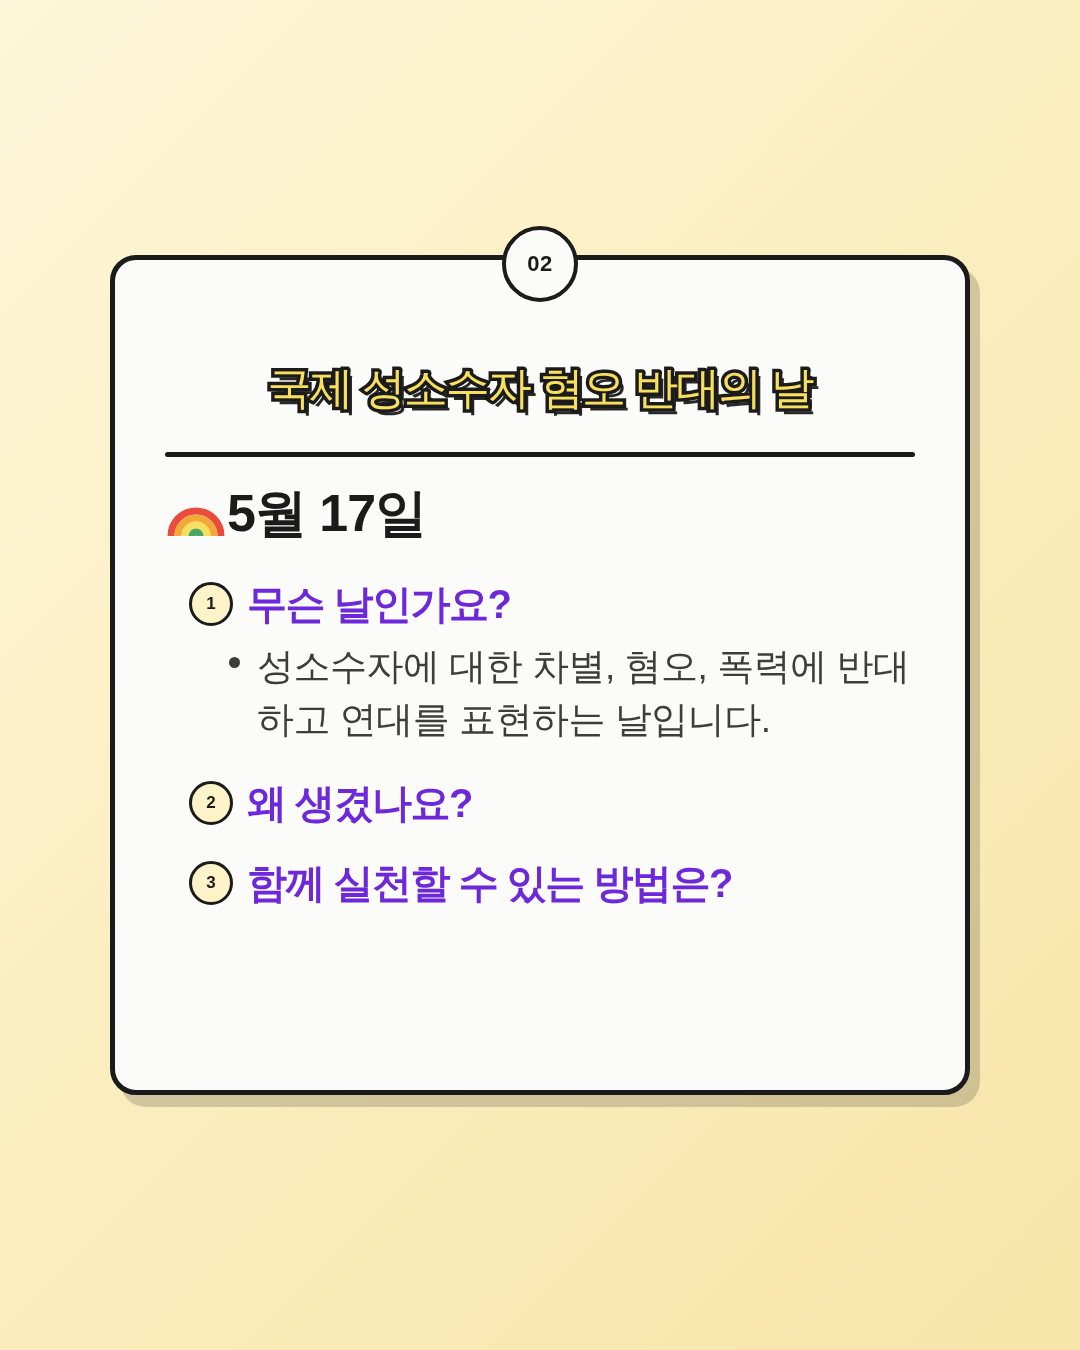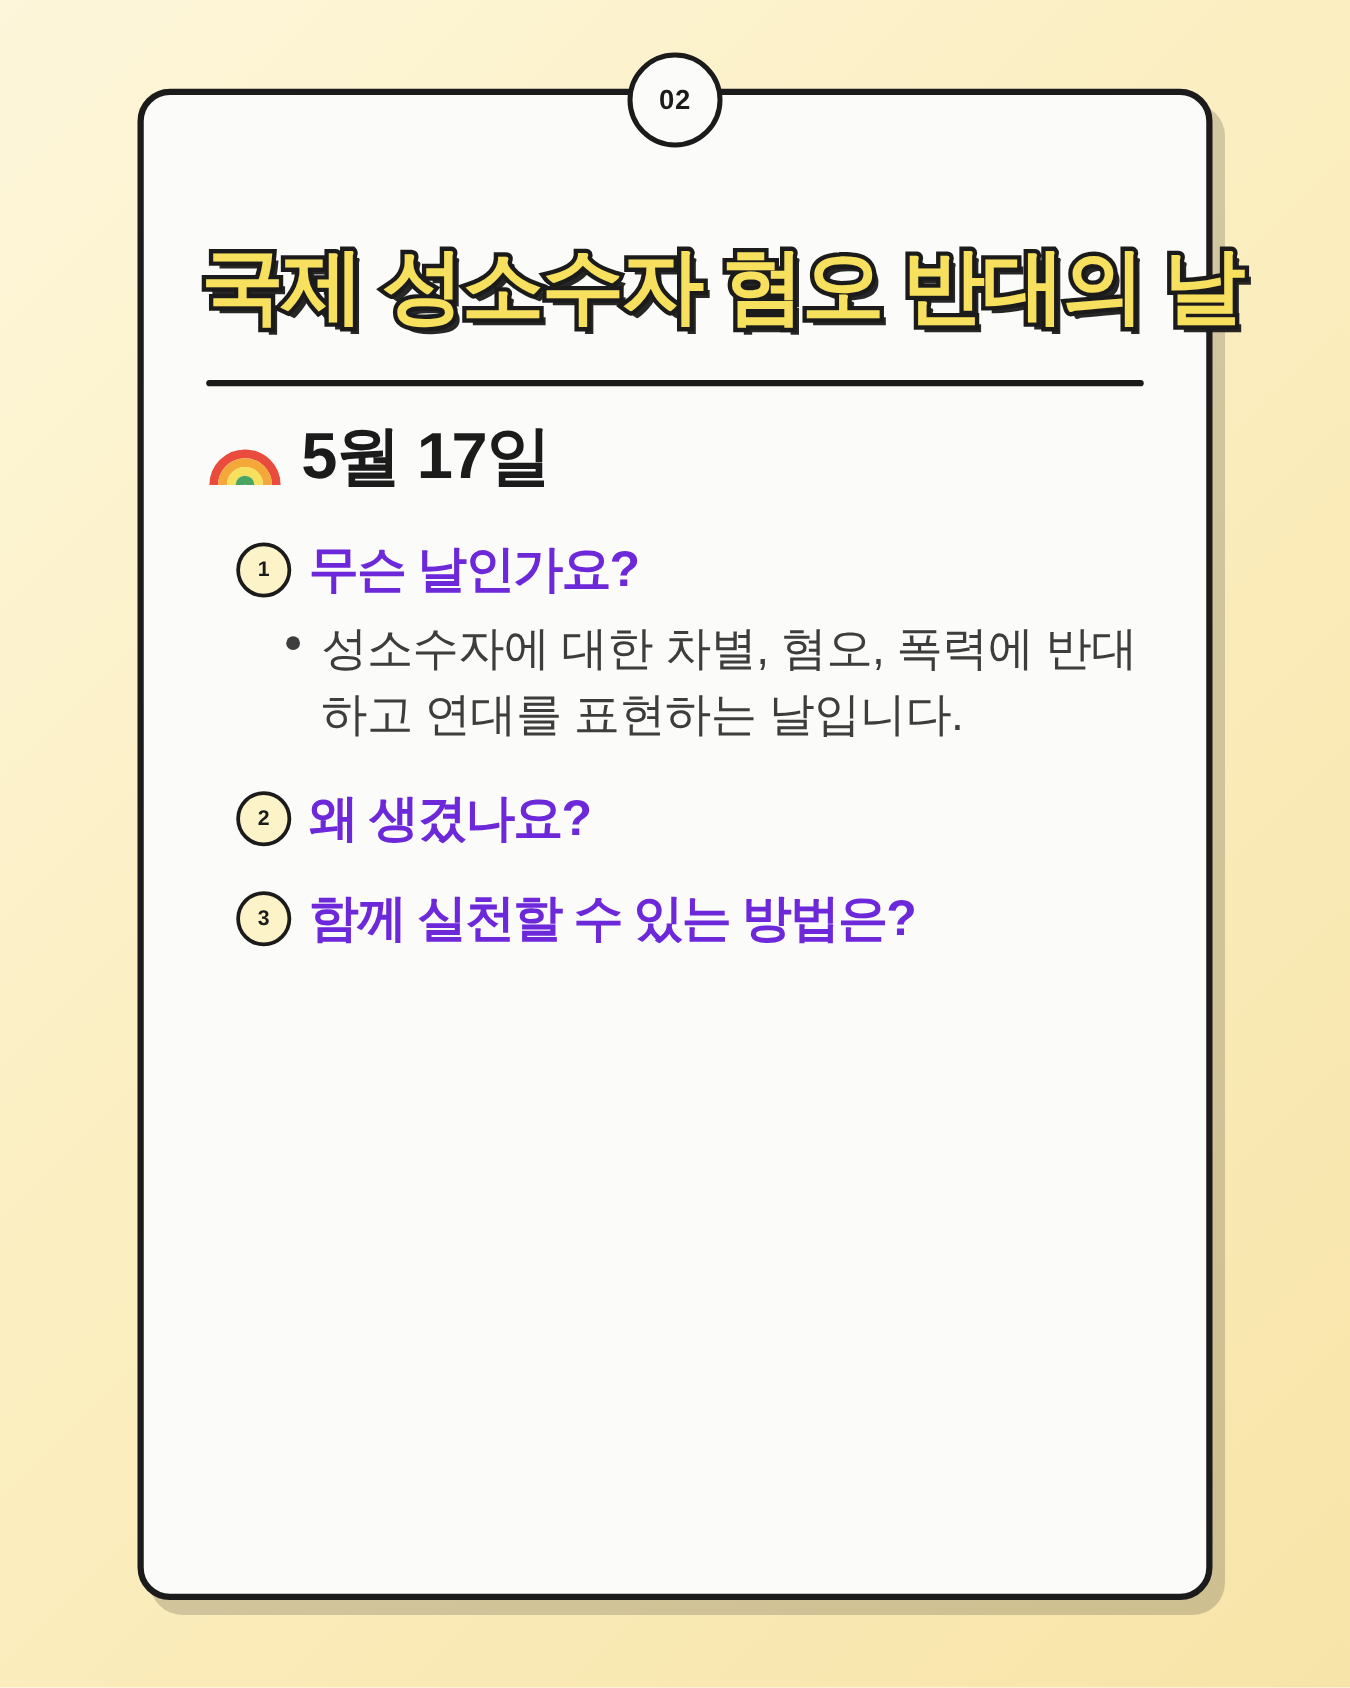--- a/index.html
+++ b/index.html
@@ -21,26 +21,26 @@
     box-sizing: border-box;
     display: flex;
     align-items: center;
     justify-content: center;
   }
 
   .card {
     position: relative;
     box-sizing: border-box;
     width: 860px;
-    height: 1209px;
+    height: 840px;
     background: #fbfbf9;
     border: 5px solid #1b1b1b;
     border-radius: 26px;
     box-shadow: 10px 12px 0 rgba(24, 24, 24, 0.18);
-    padding: 12px 46px;
+    padding: 0 46px;
   }
 
   
   .badge {
     position: absolute;
     top: -34px;
     left: 50%;
     transform: translateX(-50%);
     width: 68px;
     height: 68px;
@@ -55,42 +55,41 @@
     letter-spacing: 0.5px;
     color: #1b1b1b;
   }
 
   .title-wrap {
     margin-top: 104px;
     text-align: center;
   }
   .title {
     display: inline-block;
-    font-size: 66px;
-    font-weight: bold;
+    font-size: 44px;
+    font-weight: normal;
     letter-spacing: -2px;
     line-height: 1.1;
     color: #f6e05e;
     -webkit-text-stroke: 7px #1b1b1b;
     paint-order: stroke fill;
     text-shadow: 5px 6px 0 rgba(27,27,27,0.95);
     white-space: nowrap;
   }
 
   .divider {
     margin: 40px 4px 0 4px;
     height: 5px;
     background: #1b1b1b;
     border-radius: 3px;
   }
 
   .date-row {
     display: flex;
     align-items: center;
-    gap: 14px;
     margin-top: 30px;
     padding-left: 4px;
   }
   .rainbow {
     flex: 0 0 auto;
     width: 62px;
     height: 46px;
   }
   .date-text {
     font-size: 52px;

